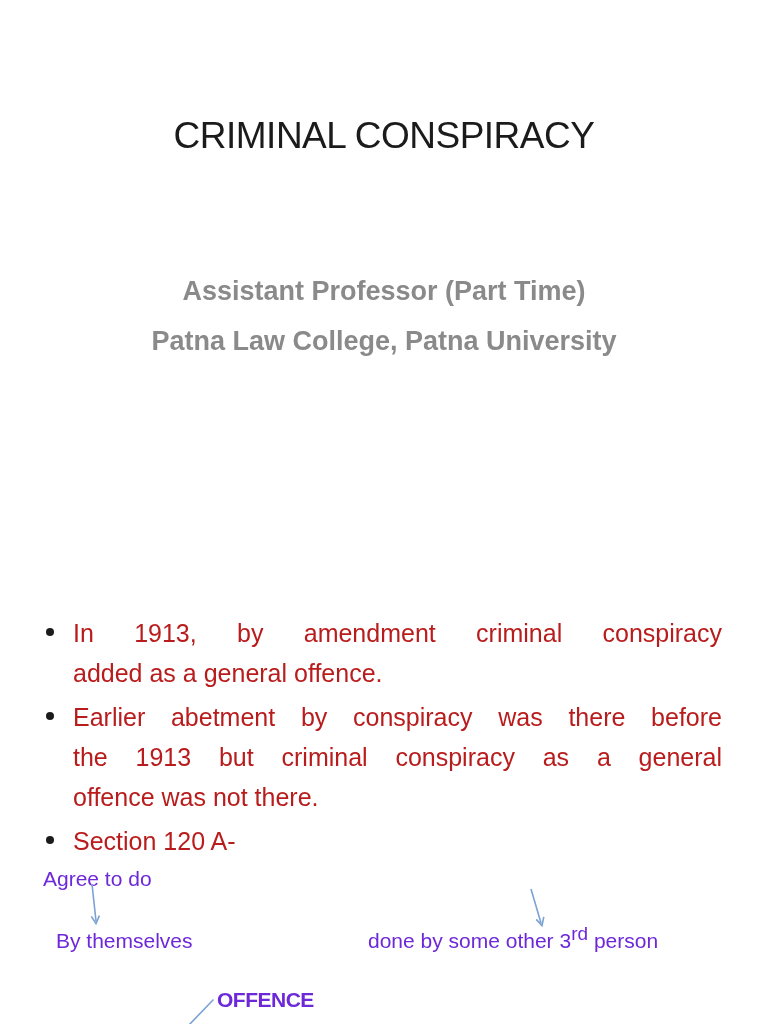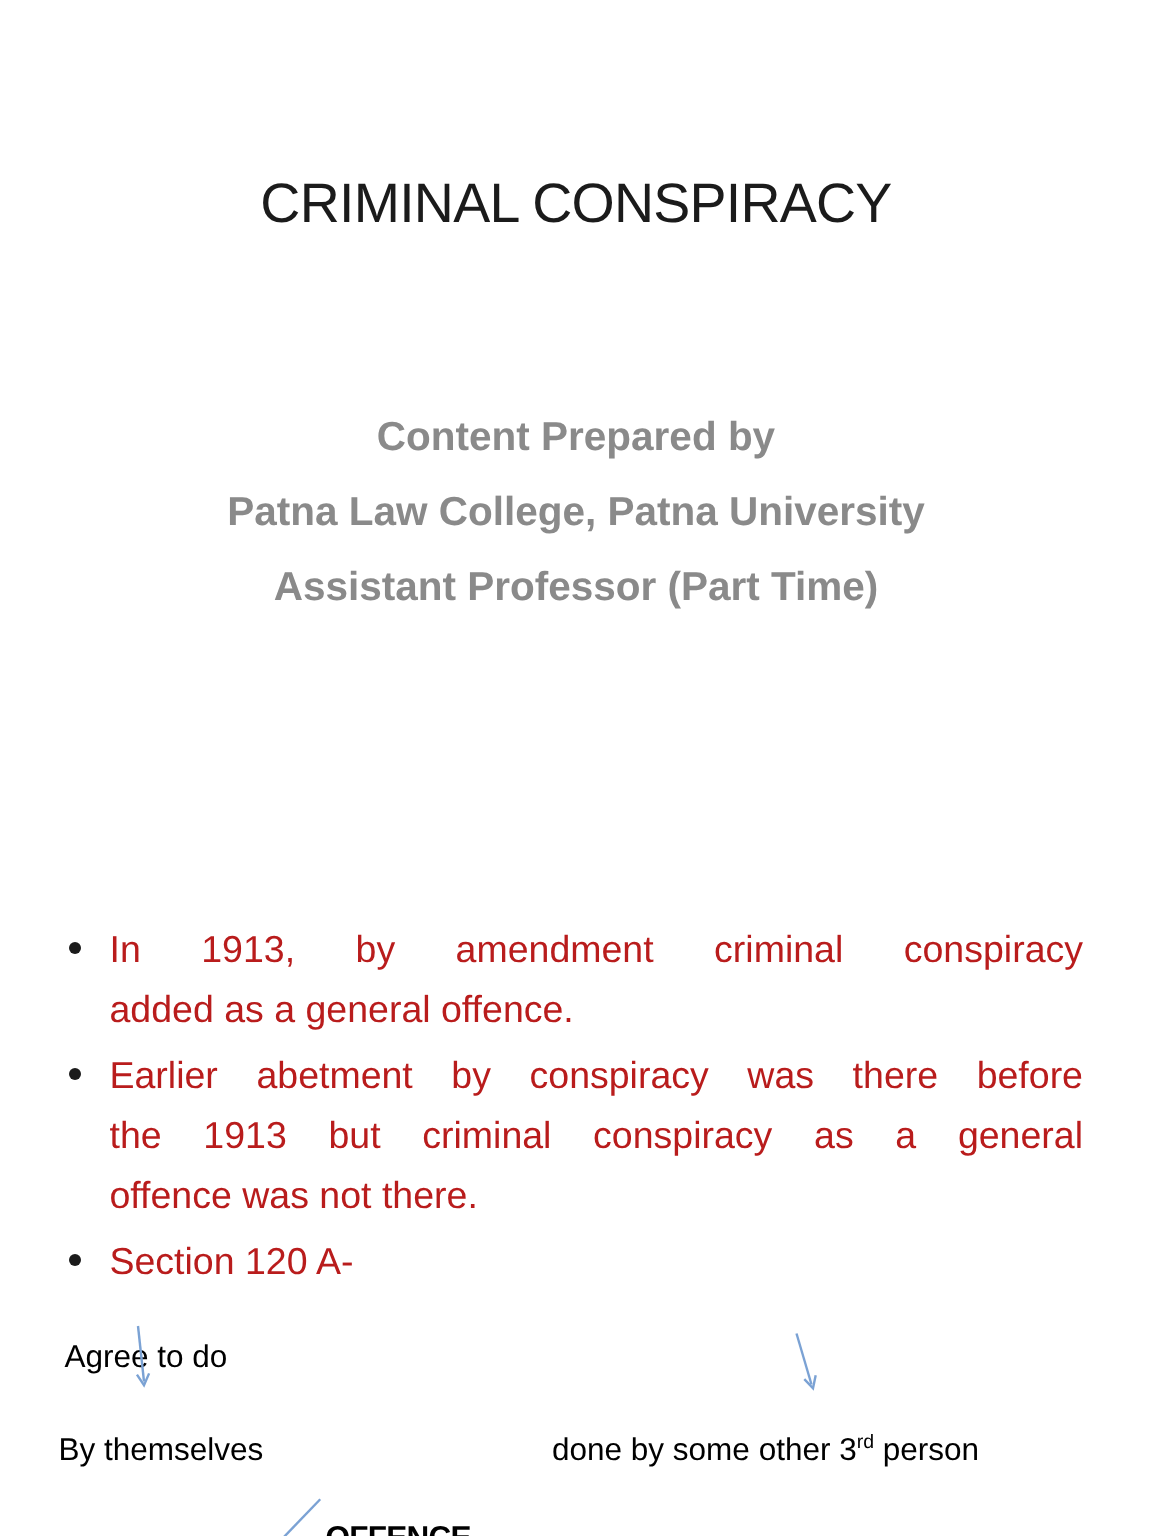--- a/index.html
+++ b/index.html
@@ -78,30 +78,29 @@
     text-align: justify;
     text-align-last: justify;
     word-spacing: 1px;
   }
 
   
   .diag-label {
     position: absolute;
     font-size: 21px;
     line-height: 26px;
-    color: #000000;
+    color: #6d28d9;
     white-space: nowrap;
-    margin-top: 26px;
   }
   .lbl-agree   { top: 866px; left: 43px; }
   .lbl-cause   { top: 866px; left: 432px; }
-  .lbl-bythem  { top: 928px; left: 39px; }
+  .lbl-bythem  { top: 928px; left: 56px; }
   .lbl-doneby  { top: 928px; left: 368px; }
   .lbl-doneby sup {
-    font-size: 13px;
+    font-size: 19px;
     vertical-align: super;
     line-height: 0;
   }
   .lbl-offence {
     top: 987px; left: 217px;
     font-weight: 700;
     font-size: 21px;
     letter-spacing: -0.5px;
   }
 
@@ -116,23 +115,22 @@
 </head>
 <body>
 
 <div class="page">
 
   <div class="title-block">
     <div class="title-line">CRIMINAL CONSPIRACY</div>
   </div>
 
   <div class="subtitle-block">
-    <div class="subtitle-line">Content Prepared by</div>
+    <div class="subtitle-line">Assistant Professor (Part Time)</div>
     <div class="subtitle-line">Patna Law College, Patna University</div>
-    <div class="subtitle-line">Assistant Professor (Part Time)</div>
   </div>
 
   <div class="bullets">
 
     <div class="bullet">
       <span class="dot"></span>
       <div class="bline just">In 1913, by amendment criminal conspiracy</div>
       <div class="bline">added as a general offence.</div>
     </div>
 

